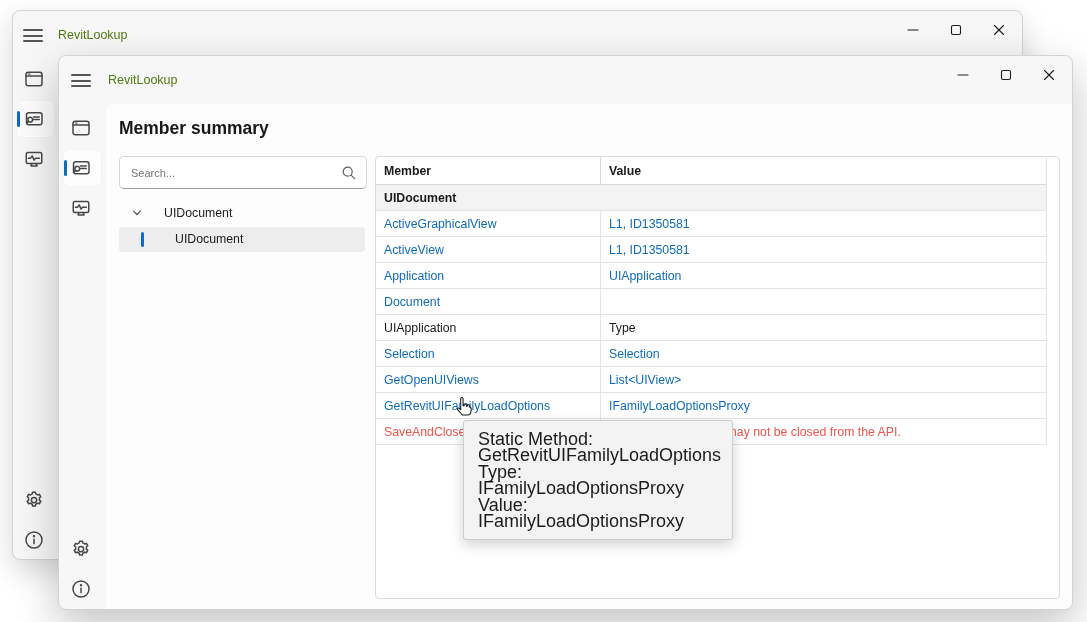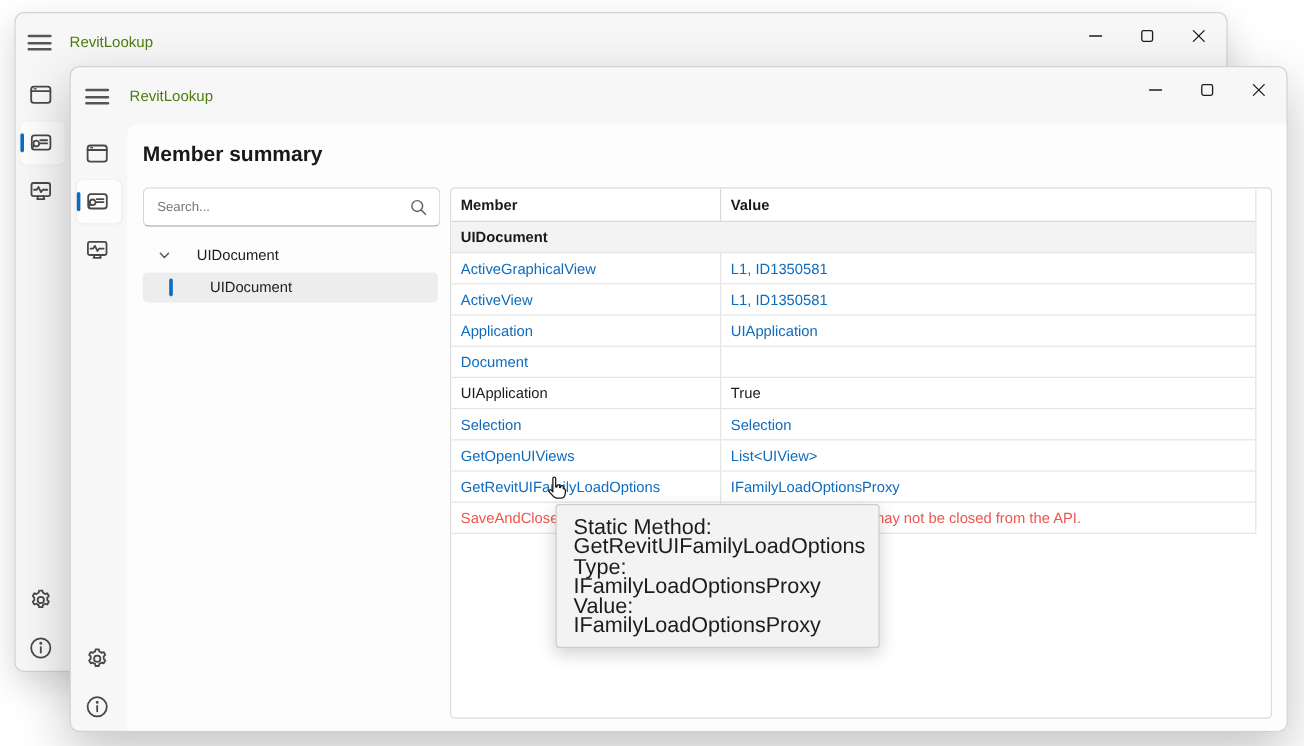--- a/index.html
+++ b/index.html
@@ -251,21 +251,21 @@
               <div class="cell cell-m style-link">Application</div>
               <div class="cell cell-v style-link">UIApplication</div>
             </div>
 
             <div class="trow">
               <div class="cell cell-m style-link">Document</div>
             </div>
 
             <div class="trow">
               <div class="cell cell-m style-plain">UIApplication</div>
-              <div class="cell cell-v style-plain">True</div>
+              <div class="cell cell-v style-plain">Type</div>
             </div>
 
             <div class="trow">
               <div class="cell cell-m style-link">Selection</div>
               <div class="cell cell-v style-link">Selection</div>
             </div>
 
             <div class="trow">
               <div class="cell cell-m style-link">GetOpenUIViews</div>
               <div class="cell cell-v style-link">List&lt;UIView&gt;</div>

